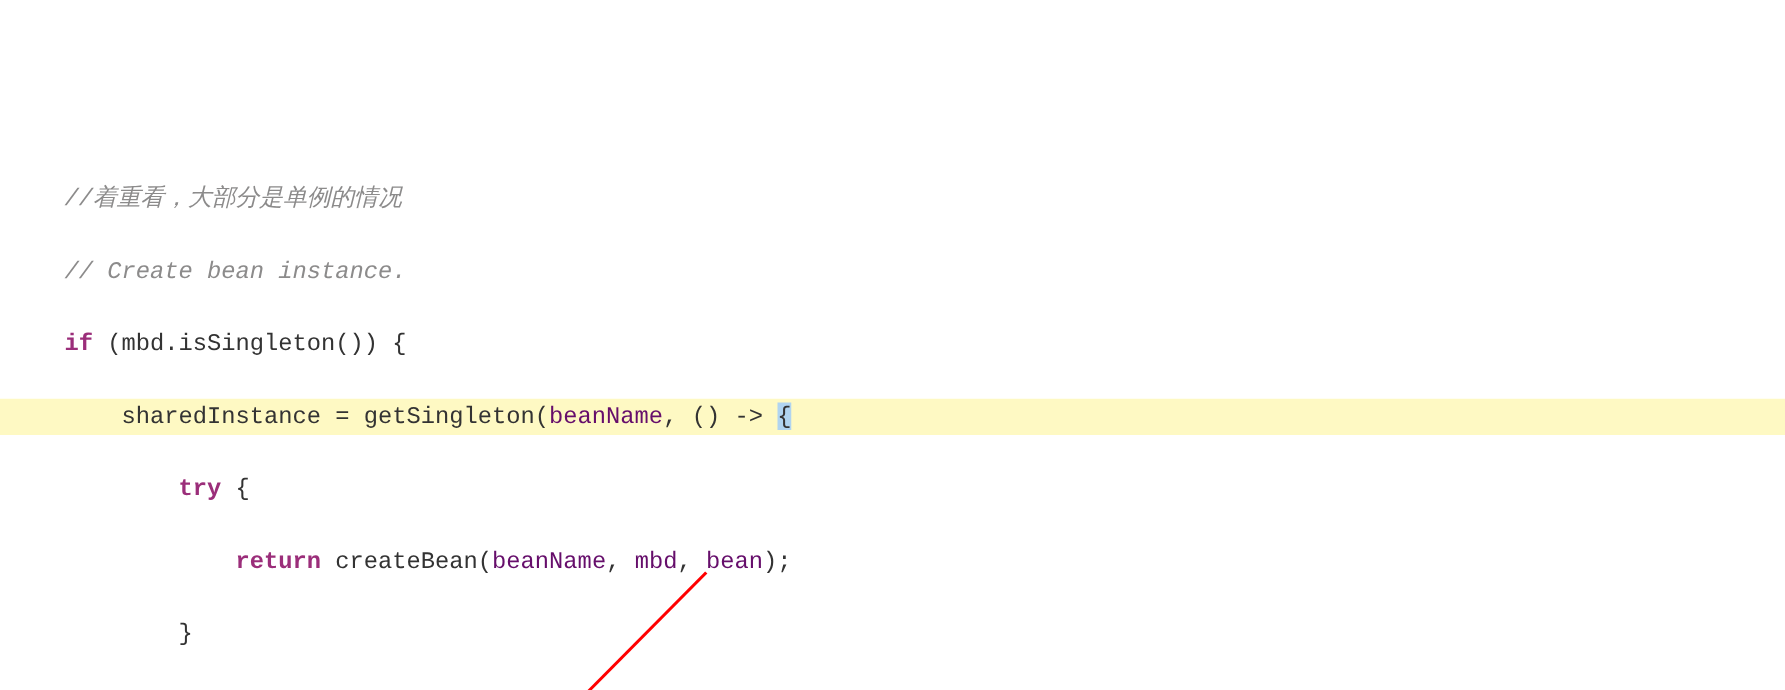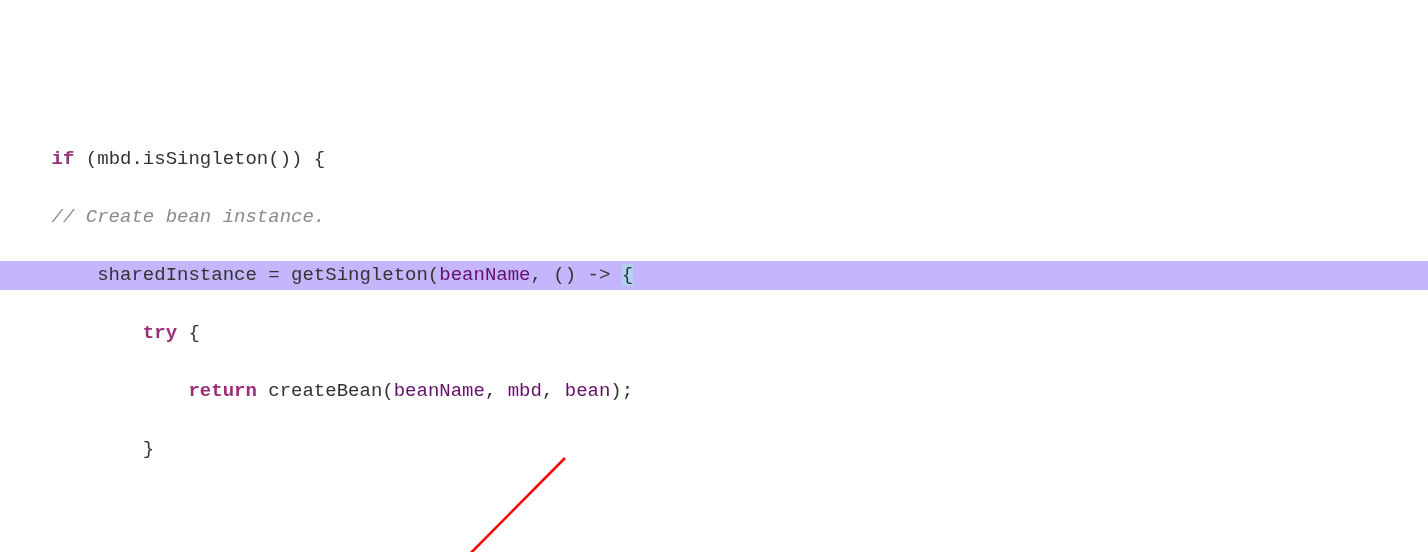--- a/index.html
+++ b/index.html
@@ -21,21 +21,21 @@
     .code-container {
       position: relative;
       width: 1428px;
       height: 552px;
     }
     .line {
       padding-left: 6px;
       height: 29px;
     }
     .highlighted-line {
-      background: #c4b5fd;
+      background: #fef9c3;
       font-family: Liberation Mono, monospace;
     }
     .comment {
       color: #8c8b8b;
       font-style: italic;
     }
     .keyword {
       color: #9b2e7a;
       font-weight: bold;
     }
@@ -55,22 +55,23 @@
       pointer-events: none;
       z-index: 10;
     }
   </style>
 </head>
 <body>
 
 
 
 <div class="code-container">
+<div class="line"><span>    </span><span class="comment">//着重看，大部分是单例的情况</span></div>
+<div class="line"><span>    </span><span class="comment">// Create bean instance.</span></div>
 <div class="line"><span>    </span><span class="keyword">if</span><span class="identifier"> (mbd.isSingleton()) {</span></div>
-<div class="line"><span>    </span><span class="comment">// Create bean instance.</span></div>
 <div class="line highlighted-line"><span>        </span><span class="identifier">sharedInstance = getSingleton(</span><span class="param">beanName</span><span class="identifier">, () -&gt; </span><span class="highlight-char">{</span></div>
 <div class="line"><span>            </span><span class="keyword">try</span><span class="identifier"> {</span></div>
 <div class="line"><span>                </span><span class="keyword">return</span><span class="identifier"> createBean(</span><span class="param">beanName</span><span class="identifier">, </span><span class="param">mbd</span><span class="identifier">, </span><span class="param">bean</span><span class="identifier">);</span></div>
 <div class="line"><span>            </span><span class="identifier">}</span></div>
 <div class="line"></div>
 
 
 
 
 

